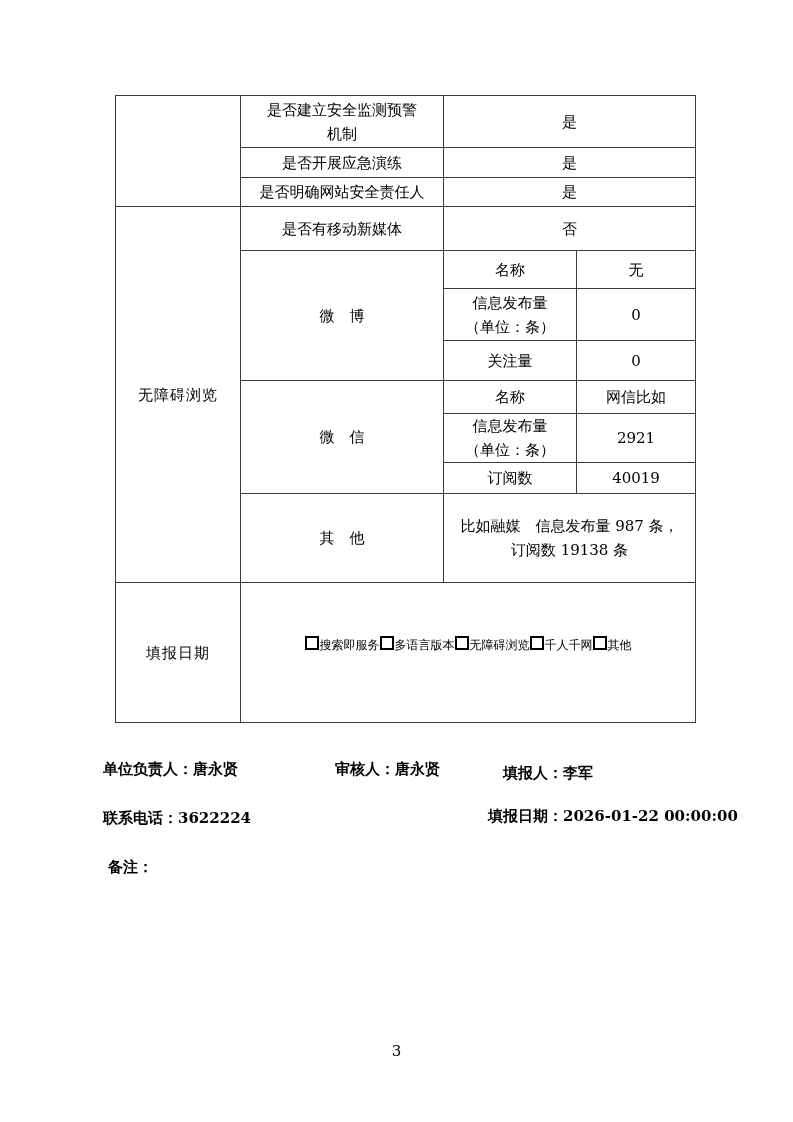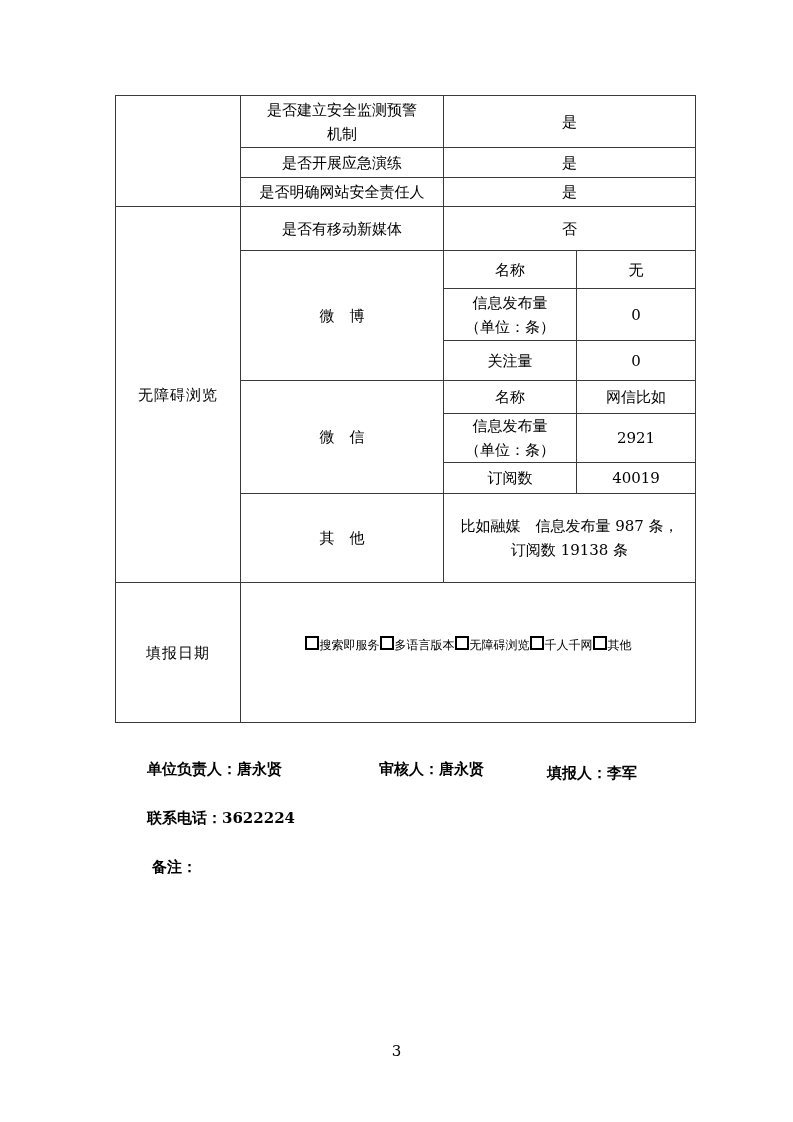--- a/index.html
+++ b/index.html
@@ -48,21 +48,20 @@
     vertical-align: -1px;
     margin: 0 1px 0 0;
     background: #fff;
   }
   .cb-item { display: inline-block; }
   .footer-item {
     position: absolute;
     font-size: 15px;
     font-weight: bold;
     white-space: nowrap;
-    margin-left: 44px;
   }
   .pageno {
     position: absolute;
     top: 1042px;
     left: 0;
     width: 100%;
     text-align: center;
     font-size: 15px;
     font-weight: normal;
   }
@@ -140,17 +139,18 @@
           </div>
         </td>
       </tr>
     </tbody>
   </table>
 
   <div class="footer-item" style="left:103px; top:760px;">单位负责人：唐永贤</div>
   <div class="footer-item" style="left:335px; top:760px;">审核人：唐永贤</div>
   <div class="footer-item" style="left:503px; top:764px;">填报人：李军</div>
   <div class="footer-item" style="left:103px; top:809px;">联系电话：3622224</div>
+  <div class="footer-item" style="left:488px; top:807px;">填报日期：2026-01-22 00:00:00</div>
   <div class="footer-item" style="left:108px; top:858px;">备注：</div>
 
   <div class="pageno">3</div>
 
 </div>
 
 </body></html>

